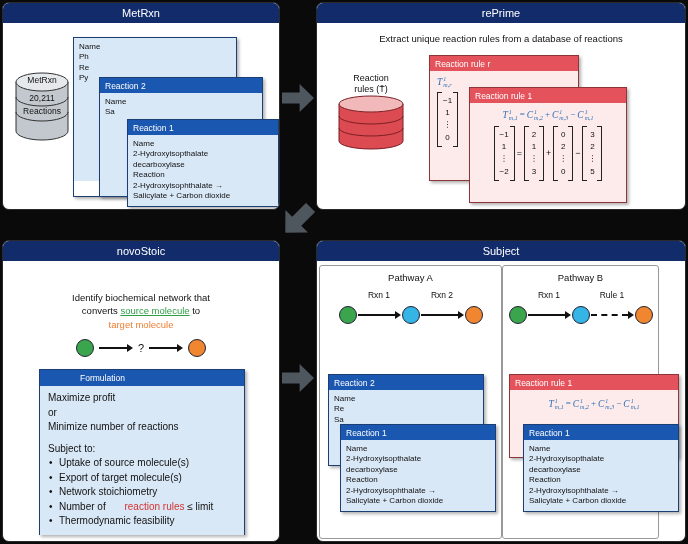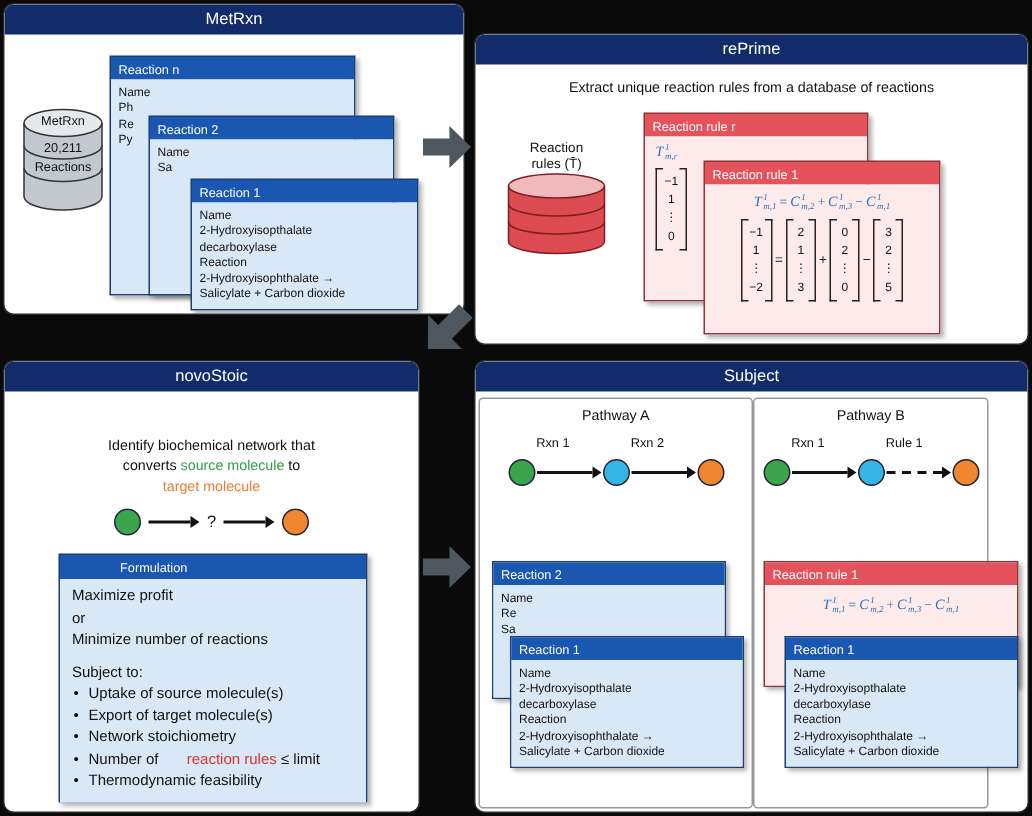--- a/index.html
+++ b/index.html
@@ -1,22 +1,22 @@
 <!DOCTYPE html>
 <html><head>
 <meta charset="utf-8">
 <style>
   * { margin:0; padding:0; box-sizing:border-box; }
   html,body { width:688px; height:544px; }
   body { background:#0a0a0a; font-family:"Liberation Sans", sans-serif; color:#111; }
   .stage { position:relative; width:688px; height:544px; background:#0a0a0a; overflow:hidden; }
 
   .panel { position:absolute; background:#fff; border-radius:7px; overflow:hidden; border:1px solid #2a2a2a; }
-  #panel-metrxn   { left:2px;   top:2px;   width:308px; height:208px; }
-  #panel-reprime  { left:316px; top:2px;   width:370px; height:208px;margin-top:20px; }
+  #panel-metrxn   { left:2px;   top:2px;   width:278px; height:208px; }
+  #panel-reprime  { left:316px; top:2px;   width:370px; height:208px; }
   #panel-novostoic{ left:2px;   top:240px; width:278px; height:302px; }
   #panel-pathways { left:316px; top:240px; width:370px; height:302px; }
 
   .panel-header { height:20px; background:#122c6b; color:#fff; display:flex; align-items:center; justify-content:center; font-size:11px; }
 
   
   .card { position:absolute; box-shadow:2px 2px 3px rgba(0,0,0,.3); }
   .card.blue { border:1px solid #1c3e73; }
   .card.blue .card-header { background:#1a57b0; }
   .card.blue .card-body { background:#d9e8f7; }
@@ -51,21 +51,21 @@
   .vec { position:relative; display:inline-flex; flex-direction:column; align-items:center; padding:3px 6px; min-width:18px; }
   .vec::before, .vec::after { content:""; position:absolute; top:0; bottom:0; width:4px; border-top:1px solid #222; border-bottom:1px solid #222; }
   .vec::before { left:0; border-left:1px solid #222; }
   .vec::after { right:0; border-right:1px solid #222; }
   .vcell { font-size:8px; line-height:1.55; color:#111; font-style:normal; }
   .mrow { display:flex; align-items:center; justify-content:center; }
   .mop { font-size:9px; margin:0 2px; }
 
   
   .intro { position:absolute; top:50px; left:0; right:0; text-align:center; font-size:9.5px; line-height:1.4; }
-  .green-text { color:#2f9e46; }
+  .green-text { color:#2f9e46;text-decoration:underline; }
   .orange-text { color:#ee7e31; }
   .red-text { color:#d5332f;padding-left:16px; }
   .mol-row { position:absolute; top:98px; left:0; right:0; display:flex; align-items:center; justify-content:center; gap:5px; }
   .node { width:18px; height:18px; border-radius:50%; border:1px solid #223; flex:none; }
   .node.green { background:#3ba54d; }
   .node.cyan { background:#35b5e5; }
   .node.orange { background:#f0862f; }
   .sarrow { display:flex; align-items:center; height:10px; width:34px; }
   .sarrow .shaft { flex:1; height:2px; background:#111; }
   .sarrow.dashed .shaft { height:0; background:none; border-top:2px dashed #111; }
@@ -78,21 +78,21 @@
   .constraints { list-style:none; }
   .constraints li { position:relative; padding-left:11px; white-space:nowrap; }
   .constraints li::before { content:"\2022"; position:absolute; left:1px; }
 
   
   .sub { position:absolute; top:24px; height:274px; background:#fff; border:1px solid #999; border-radius:3px; }
   #pathway-a { left:2px; width:183px; }
   #pathway-b { left:185px; width:157px; }
   .sub-title { position:absolute; top:6px; left:0; right:0; text-align:center; font-size:9.5px; }
   .path-row { position:absolute; top:24px; left:50%; transform:translateX(-50%); width:144px; height:46px; }
-  .plabel { position:absolute; top:0; width:43px; font-size:8.5px; }
+  .plabel { position:absolute; top:0; width:43px; text-align:center; font-size:8.5px; }
   .plabel.l1 { left:19px; }
   .plabel.l2 { left:82px; }
   .path-row .node { position:absolute; top:16px; }
   .path-row .n1 { left:0; }
   .path-row .n2 { left:63px; }
   .path-row .n3 { left:126px; }
   .path-row .sarrow { position:absolute; top:20px; width:43px; }
   .path-row .a1 { left:19px; }
   .path-row .a2 { left:82px; }
   #pa-card-2 { left:8px;  top:108px; width:156px; height:92px; }
@@ -123,21 +123,20 @@
         <path d="M3 26 a26 9 0 0 0 52 0" fill="none" stroke="#333"></path>
         <path d="M3 41 a26 9 0 0 0 52 0" fill="none" stroke="#333"></path>
         <ellipse cx="29" cy="11" rx="26" ry="9" fill="#e6e9ec" stroke="#333"></ellipse>
       </svg>
       <div class="db-label l1">MetRxn</div>
       <div class="db-label l2">20,211</div>
       <div class="db-label l3">Reactions</div>
     </div>
 
     <div class="card blue" style="left:70px; top:34px; width:164px; height:160px;">
-      <div class="card-header">Reaction n</div>
       <div class="card-body">
           <div class="ln">Name</div>
           <div class="ln">Ph</div>
           <div class="ln">Re</div>
           <div class="ln">Py</div>
         </div>
     </div>
 
     <div class="card blue" style="left:96px; top:74px; width:164px; height:120px;">
       <div class="card-header">Reaction 2</div>

